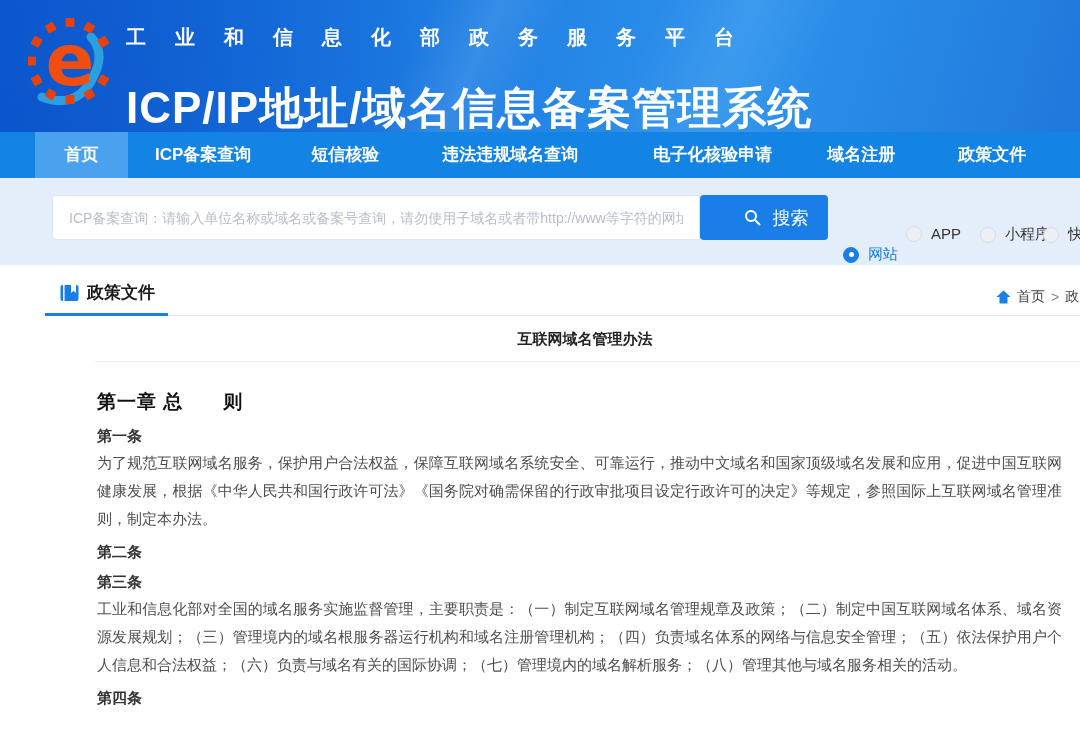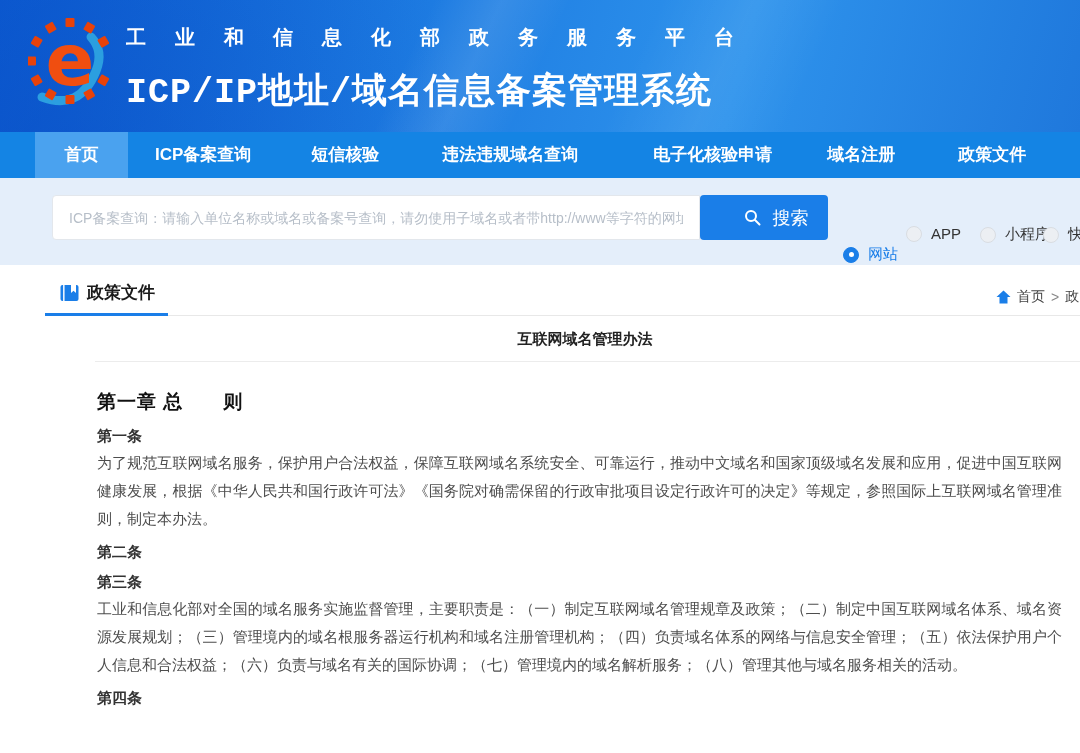--- a/index.html
+++ b/index.html
@@ -17,21 +17,21 @@
       linear-gradient(115deg, transparent 58%, rgba(255,255,255,0.07) 66%, transparent 74%),
       radial-gradient(circle at 4% 120%, rgba(8,70,190,0.45) 0%, rgba(8,70,190,0) 40%),
       linear-gradient(105deg,#0c5ed4 0%, #1b78e0 35%, #2e93ec 68%, #1f78dc 100%);
   }
   .logo { position:absolute; left:28px; top:8px; width:90px; height:112px; }
   .header-titles { position:absolute; left:126px; top:24px; color:#fff; }
   .platform-title {
     font-size:20px; font-weight:bold; letter-spacing:29px; white-space:nowrap; color:#fff;
   }
   .system-title {
-    margin-top:16px; font-size:35px; font-weight:bold; letter-spacing:1px; white-space:nowrap; color:#fff;font-family:Liberation Mono, monospace;
+    margin-top:28px; font-size:44px; font-weight:bold; letter-spacing:1px; white-space:nowrap; color:#fff;
   }
 
   
   .nav { position:absolute; top:132px; left:0; width:1080px; height:46px; background:#1484e4; }
   .nav ul { display:flex; list-style:none; padding-left:35px; height:46px; }
   .nav li {
     color:#fff; font-size:17px; font-weight:bold; line-height:46px; text-align:center;
     white-space:nowrap; cursor:pointer;
   }
   .nav li.active { background:#4aa2ef; width:93px; }

